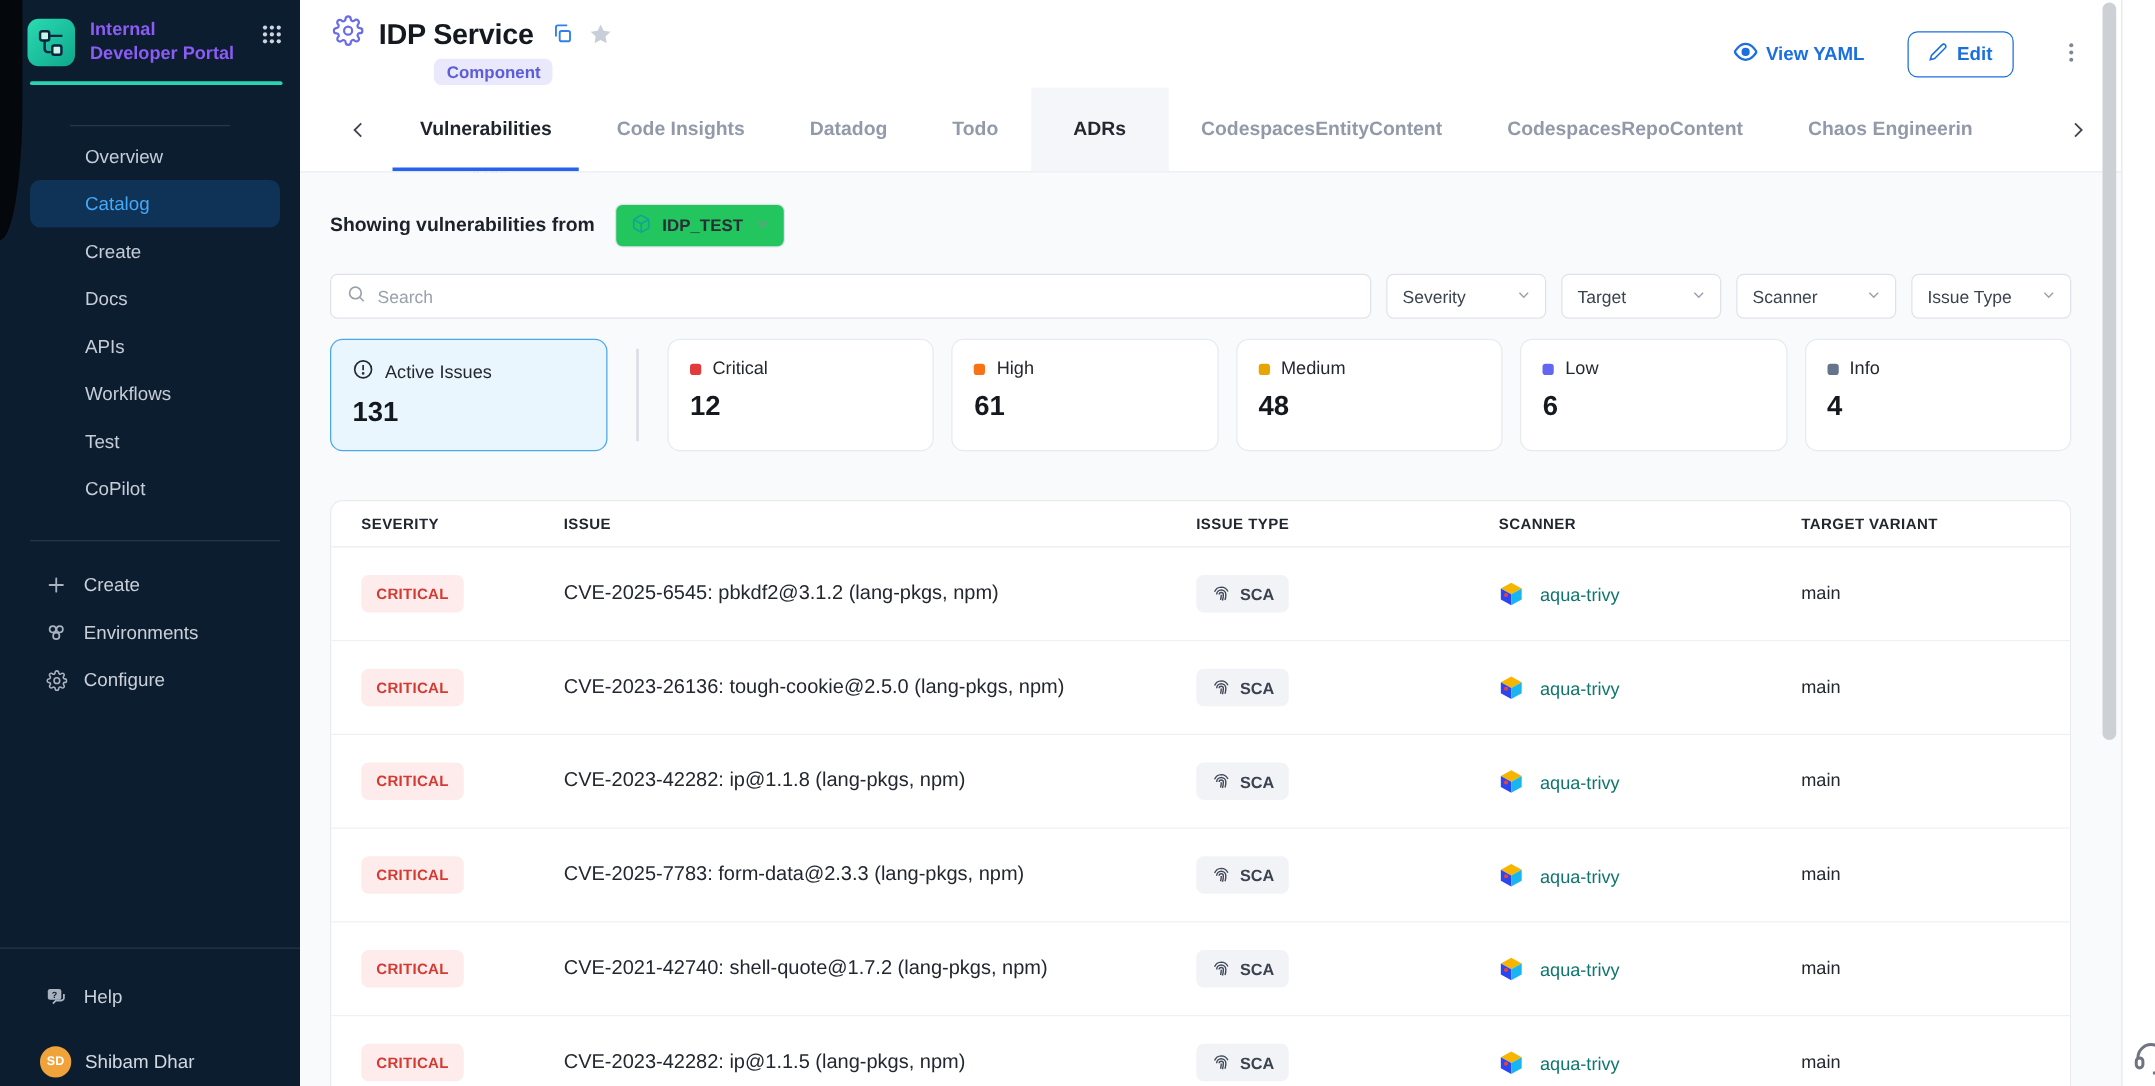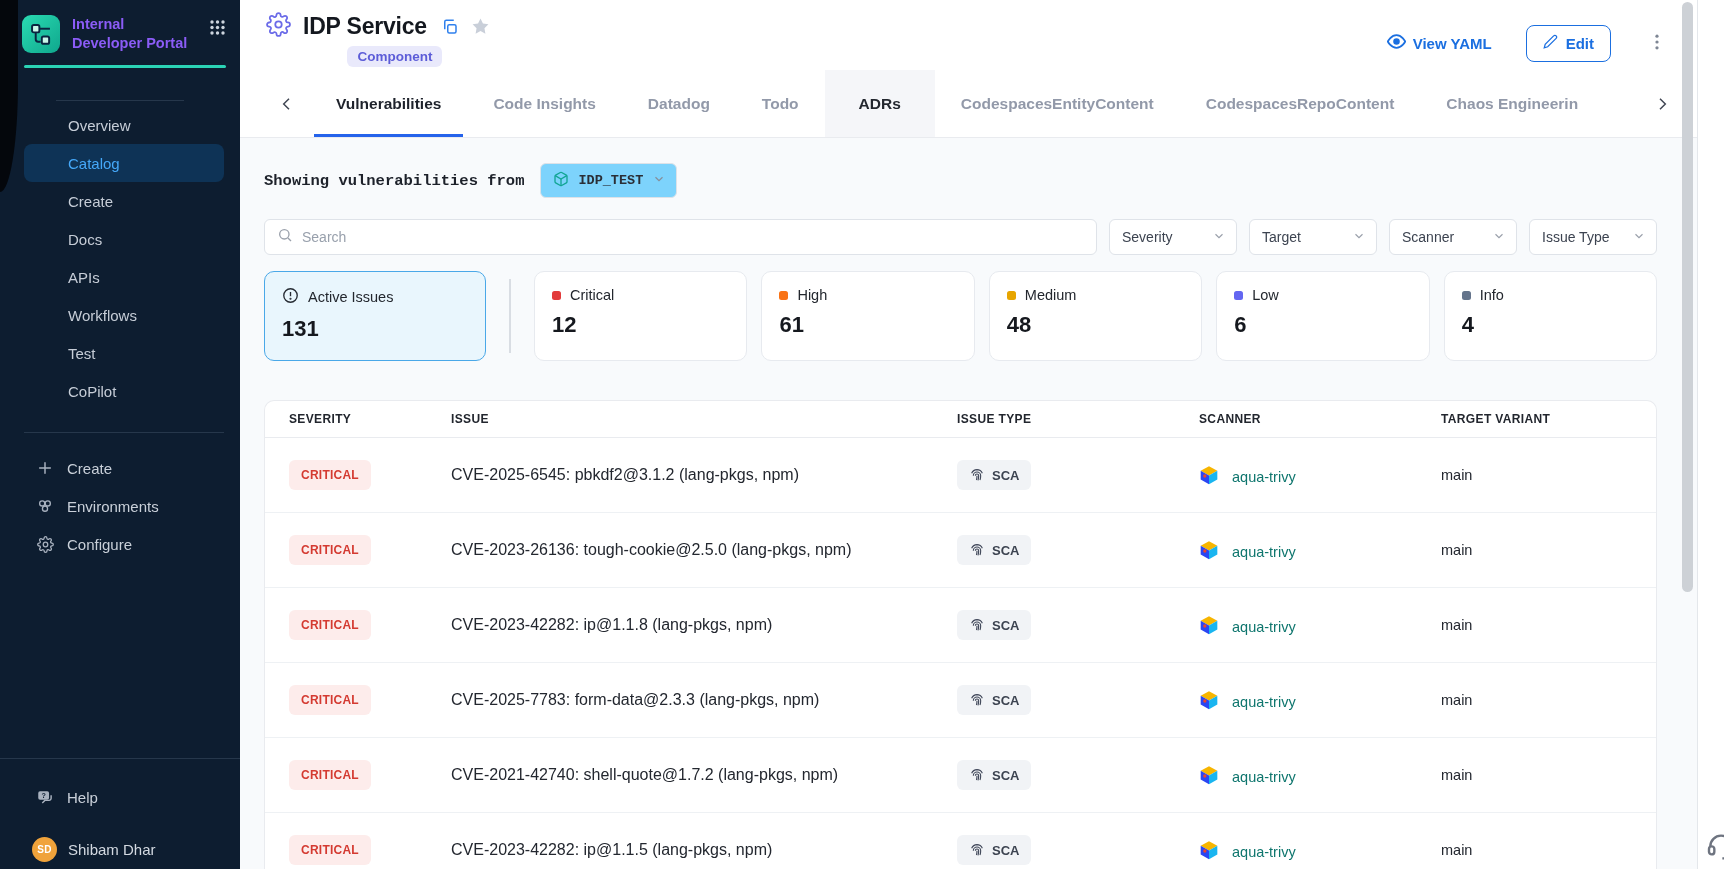--- a/index.html
+++ b/index.html
@@ -64,23 +64,23 @@
   .tab { display:flex; align-items:center; padding:0 26px; font-size:15.5px; font-weight:600; color:#9299a9;
          white-space:nowrap; cursor:pointer; position:relative; flex:none; }
   .tab.active { color:#1e222b; font-weight:700; }
   .tab.active::after { content:""; position:absolute; left:4px; right:4px; bottom:0; height:3px; background:#2563eb; }
   .tab.hovered { background:#f5f6f9; color:#23272f; padding:0 34px; }
   .tab.clipped { max-width:158px; overflow:hidden; }
 
   
   .content { flex:1; background:#f8fafc; padding:0 40px 0 24px; overflow:hidden; }
 
-  .source-row { margin-top:25px; display:flex; align-items:center; gap:16px;font-family:Liberation Mono, monospace; }
+  .source-row { margin-top:25px; display:flex; align-items:center; gap:16px; }
   .source-label { font-size:15.5px; font-weight:700; color:#1d212a; }
-  .select-box { height:35px; background:#7dd3fc; border:1px solid #dde2e8; border-radius:6px; display:flex; align-items:center;
+  .select-box { height:35px; background:#22c55e; border:1px solid #dde2e8; border-radius:6px; display:flex; align-items:center;
                 gap:9px; padding:0 10px 0 12px; font-size:13.5px; font-weight:600; color:#2a2e36; cursor:pointer;justify-content:center; }
 
   .search-row { margin-top:21px; display:flex; gap:12px; }
   .search-box { flex:1; height:36px; background:#fff; border:1px solid #dfe3e9; border-radius:6px; display:flex; align-items:center;
                 gap:9px; padding:0 12px; }
   .search-box input { border:none; outline:none; flex:1; font-size:14px; color:#3c4350; font-family:inherit; background:transparent; }
   .search-box input::placeholder { color:#98a0ac; }
   .filter { width:128px; flex:none; height:36px; background:#fff; border:1px solid #dfe3e9; border-radius:6px; display:flex;
             align-items:center; justify-content:space-between; padding:0 10px 0 12px; font-size:14px; color:#3c4350; cursor:pointer; }
 

